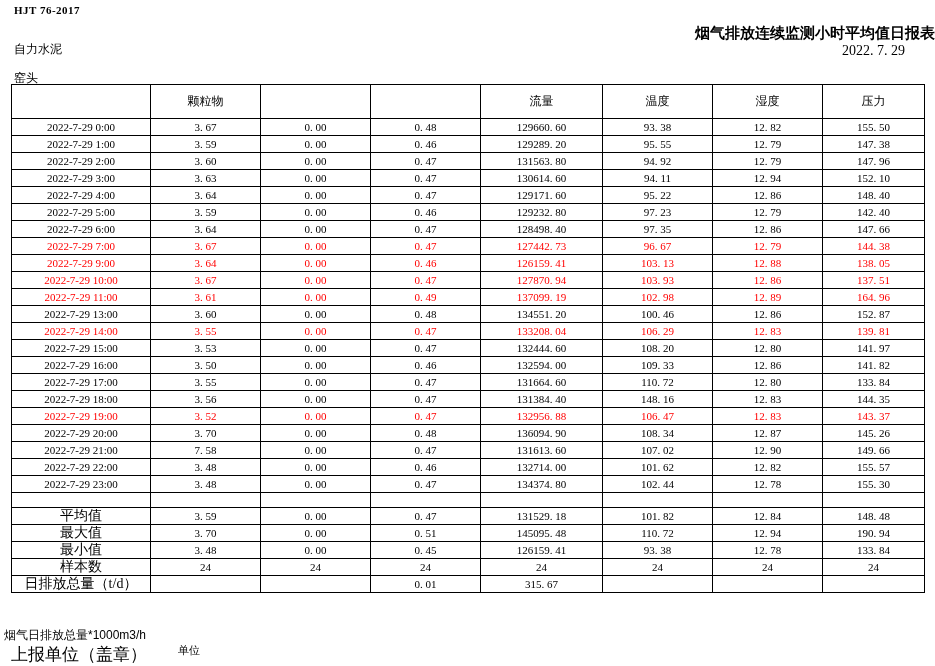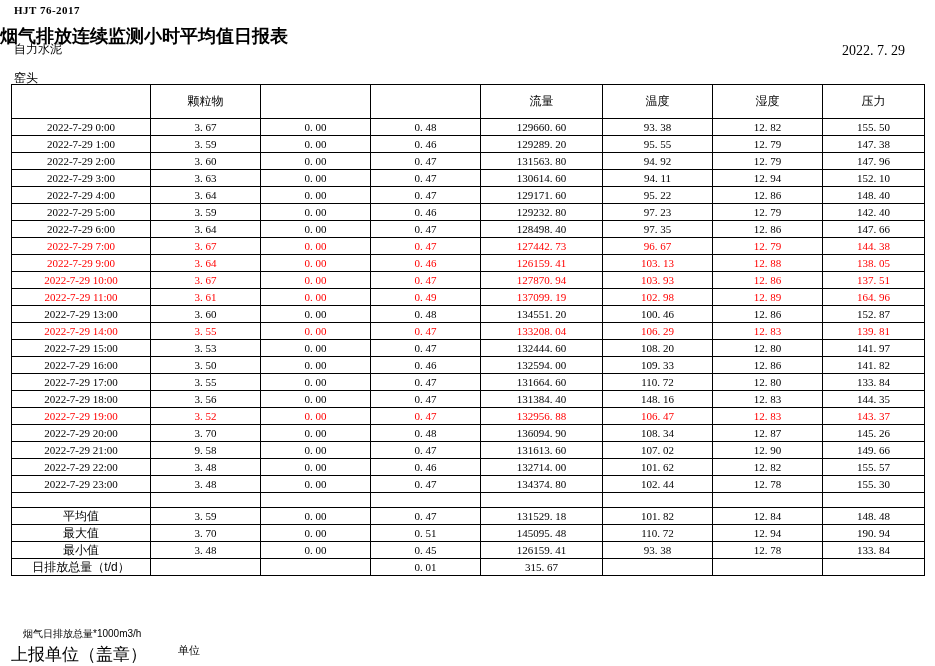--- a/index.html
+++ b/index.html
@@ -27,22 +27,22 @@
     font-family: "Liberation Serif", serif;
     font-size: 11px;
     font-weight: bold;
     letter-spacing: 0.5px;
   }
   .doc-title {
     position: absolute;
     left: 0;
     top: 24px;
     width: 935px;
-    text-align: left;
-    font-size: 18px;
+    text-align: right;
+    font-size: 15px;
     font-weight: bold;
     font-family: "Liberation Sans", sans-serif;
   }
   .company {
     position: absolute;
     left: 14px;
     top: 41px;
     font-size: 12px;
   }
   .site {
@@ -113,32 +113,32 @@
   }
   tr.blank-row td {
     height: 14px;
     line-height: 14px;
     border-left: 1px solid #000;
     border-right: 1px solid #000;
     border-top: 1px solid #000;
     border-bottom: 1px solid #000;
   }
   tr.summary-row td.label {
-    font-family: Liberation Sans, sans-serif;
-    font-size: 12px;
+    font-family: Liberation Serif, serif;
+    font-size: 14px;
   }
   tr.summary-row td {
     height: 16px;
     line-height: 16px;
   }
   .footer1 {
     position: absolute;
-    left: 23px;
+    left: 4px;
     top: 627px;
-    font-size: 10px;
+    font-size: 12px;
   }
   .footer2 {
     position: absolute;
     left: 11px;
     top: 643px;
     font-size: 17px;
   }
   .footer2-unit {
     position: absolute;
     left: 178px;
@@ -365,21 +365,21 @@
         <td>3. 70</td>
         <td>0. 00</td>
         <td>0. 48</td>
         <td>136094. 90</td>
         <td>108. 34</td>
         <td>12. 87</td>
         <td>145. 26</td>
       </tr>
       <tr class="data-row">
         <td>2022-7-29 21:00</td>
-        <td>9. 58</td>
+        <td>7. 58</td>
         <td>0. 00</td>
         <td>0. 47</td>
         <td>131613. 60</td>
         <td>107. 02</td>
         <td>12. 90</td>
         <td>149. 66</td>
       </tr>
       <tr class="data-row">
         <td>2022-7-29 22:00</td>
         <td>3. 48</td>
@@ -436,20 +436,30 @@
         <td class="label">最小值</td>
         <td>3. 48</td>
         <td>0. 00</td>
         <td>0. 45</td>
         <td>126159. 41</td>
         <td>93. 38</td>
         <td>12. 78</td>
         <td>133. 84</td>
       </tr>
       <tr class="summary-row">
+        <td class="label">样本数</td>
+        <td>24</td>
+        <td>24</td>
+        <td>24</td>
+        <td>24</td>
+        <td>24</td>
+        <td>24</td>
+        <td>24</td>
+      </tr>
+      <tr class="summary-row">
         <td class="label">日排放总量（t/d）</td>
         <td></td>
         <td></td>
         <td>0. 01</td>
         <td>315. 67</td>
         <td></td>
         <td></td>
         <td></td>
       </tr>
     </tbody>

